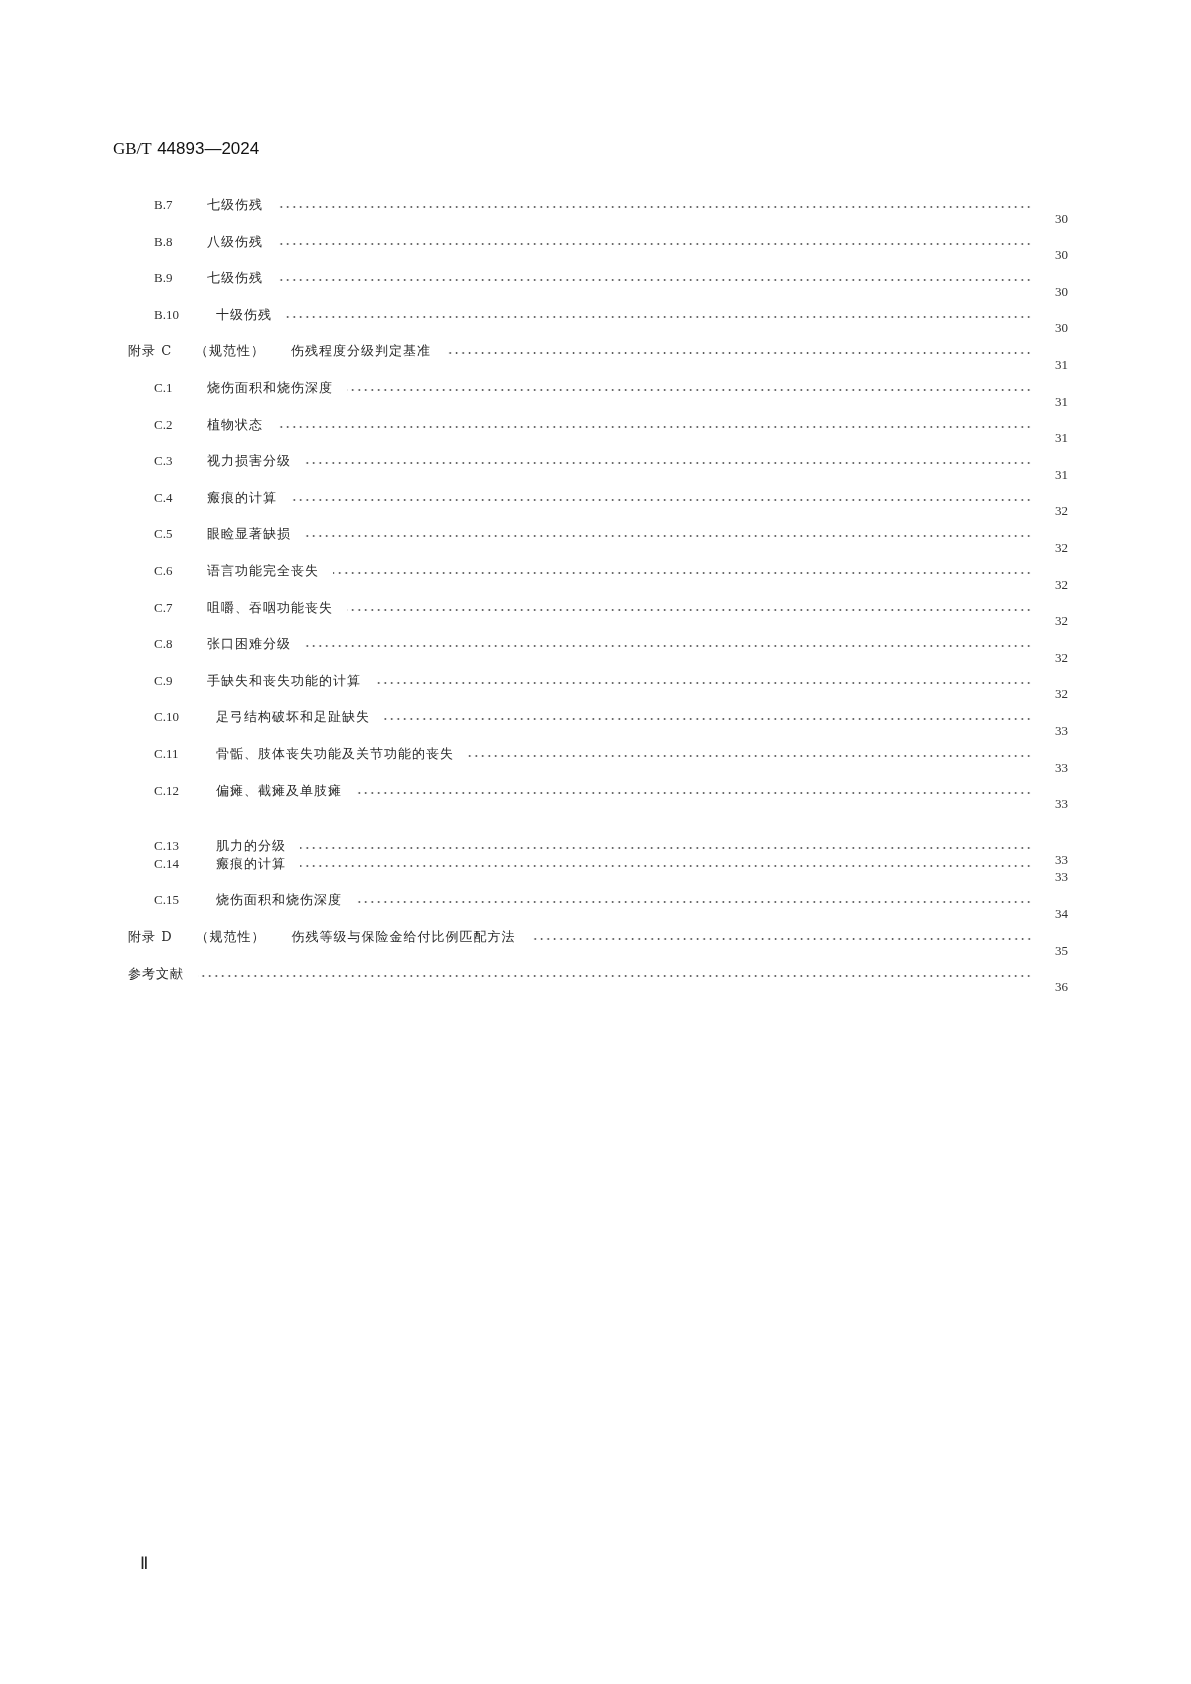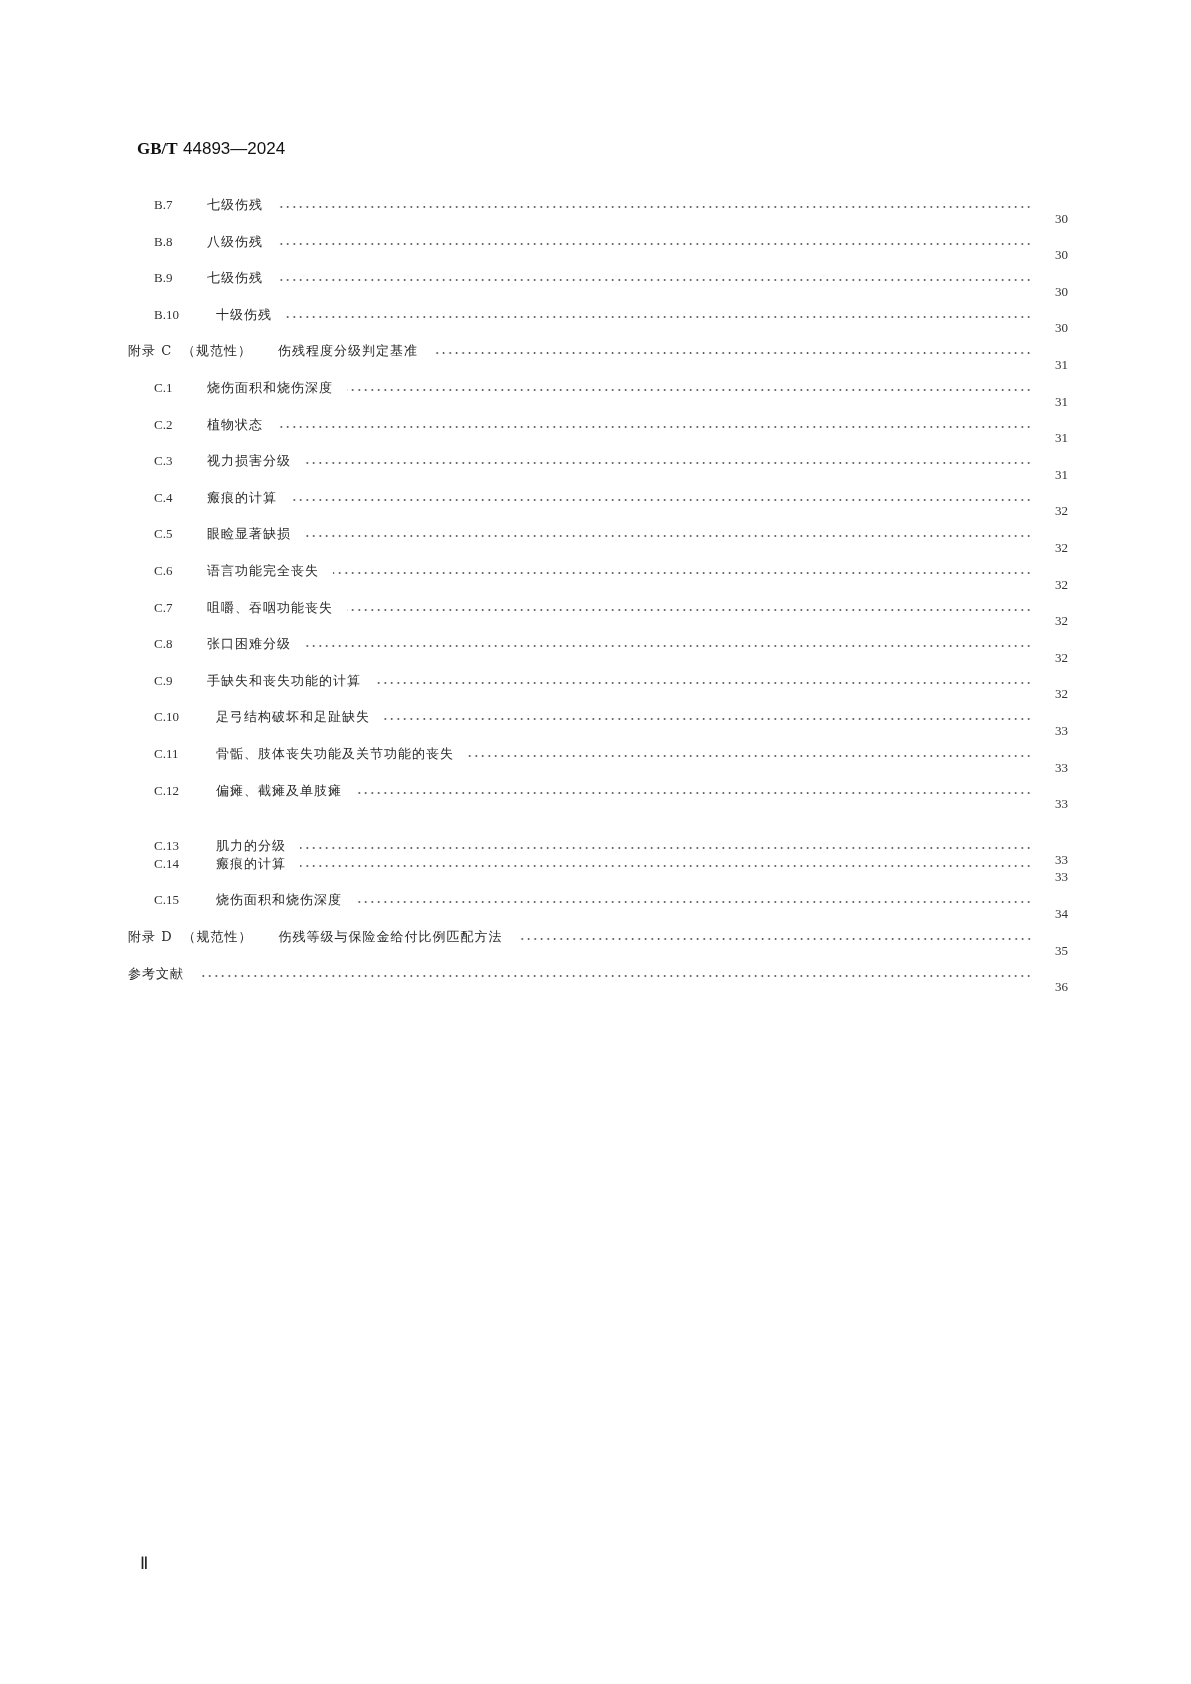--- a/index.html
+++ b/index.html
@@ -5,37 +5,37 @@
     html, body { margin: 0; padding: 0; background: #ffffff; }
     body {
       width: 1191px; height: 1684px; position: relative; overflow: hidden;
       font-family: "DejaVu Serif", "Liberation Serif", serif;
       color: #2a2a2a;
     }
     .std-code {
       position: absolute; left: 113px; top: 138px;
       font-size: 17px; color: #111;
     }
-    .std-code .gb { font-family: "Liberation Serif", serif; font-weight: bold; margin-left: 24px; }
+    .std-code .gb { font-family: "Liberation Serif", serif; font-weight: normal; }
     .std-code .num { font-family: "Liberation Sans", sans-serif; }
     .toc {
       position: absolute; left: 0; top: 190px; width: 1191px;
     }
     .toc-row {
       position: absolute; height: 30px; display: flex; align-items: center;
       font-size: 13px; white-space: nowrap;
     }
     .toc-row.lvl2 { left: 154px; width: 914px; }
     .toc-row.lvl1 { left: 128px; width: 940px; }
     .toc-row .code { display: inline-block; font-family: "Liberation Serif", serif; color: #333; }
     .toc-row.lvl2 .code { width: 53px; }
     .toc-row.lvl2 .code.wide { width: 62px; }
     .toc-row .title { display: inline-block; letter-spacing: 1px; }
     .toc-row .annex-prefix { display: inline-block; letter-spacing: 1px; }
-    .toc-row .annex-type { display: inline-block; margin-left: 10px; letter-spacing: 1px; }
+    .toc-row .annex-type { display: inline-block; margin-left: 23px; letter-spacing: 1px; }
     .toc-row .annex-title { display: inline-block; margin-left: 26px; letter-spacing: 1px; }
     .toc-row .leader {
       flex: 1; margin: 0 14px 0 14px; height: 2px; align-self: center; margin-top: 4px;
       background-image: radial-gradient(circle, #444 0.9px, transparent 1.1px);
       background-size: 6.5px 2px; background-repeat: repeat-x; background-position: right center;
     }
     .toc-row .page {
       display: inline-block; width: 22px; text-align: right;
       font-family: "Liberation Serif", serif; color: #333; margin-top: 27px;
     }

